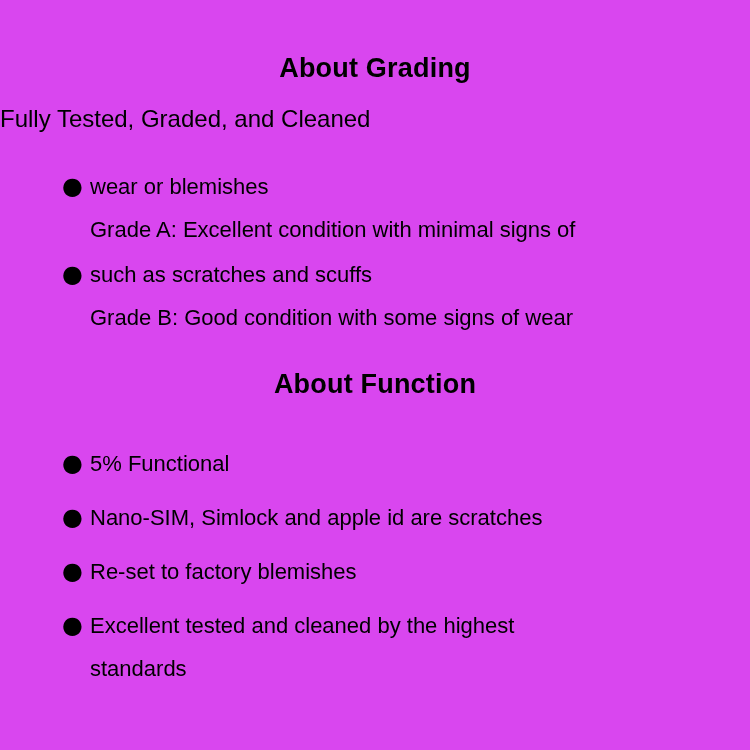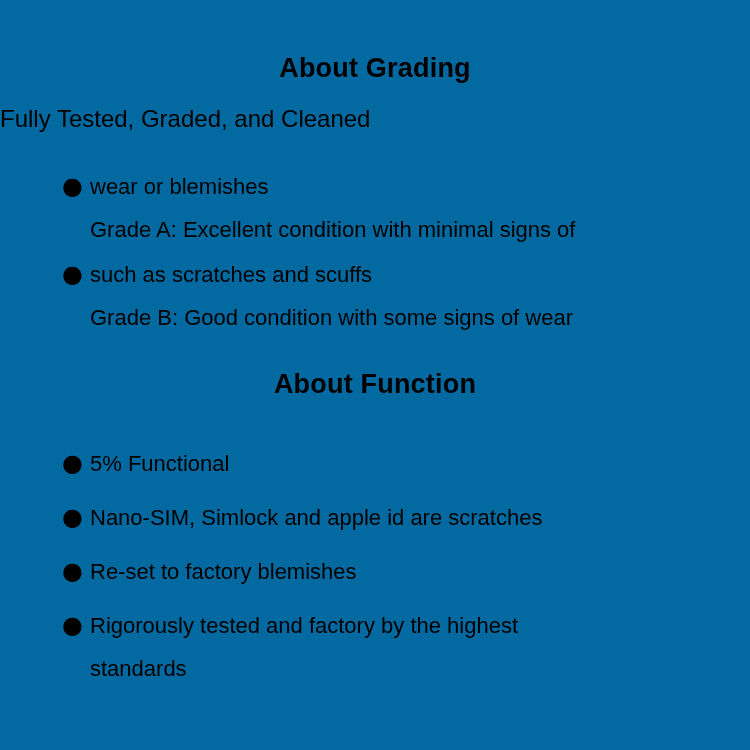--- a/index.html
+++ b/index.html
@@ -6,21 +6,21 @@
     margin: 0;
     padding: 0;
     background: #ffffff;
   }
   .page {
     position: relative;
     width: 750px;
     height: 750px;
     box-sizing: border-box;
     padding-top: 52px;
-    background: #0369a1;
+    background: #d946ef;
     color: #000000;
     font-family: "Liberation Sans", sans-serif;
     overflow: hidden;
   }
   .heading {
     margin: 0;
     text-align: center;
     font-size: 27px;
     line-height: 33px;
     font-weight: bold;
@@ -108,19 +108,19 @@
     </li>
     <li class="item">
       <span class="bullet">●</span>
       <div class="lines">
         <div class="line">Re-set to factory blemishes</div>
       </div>
     </li>
     <li class="item">
       <span class="bullet">●</span>
       <div class="lines">
-        <div class="line">Rigorously tested and factory by the highest</div>
+        <div class="line">Excellent tested and cleaned by the highest</div>
         <div class="line">standards</div>
       </div>
     </li>
   </ul>
 
 </div>
 
 </body></html>

